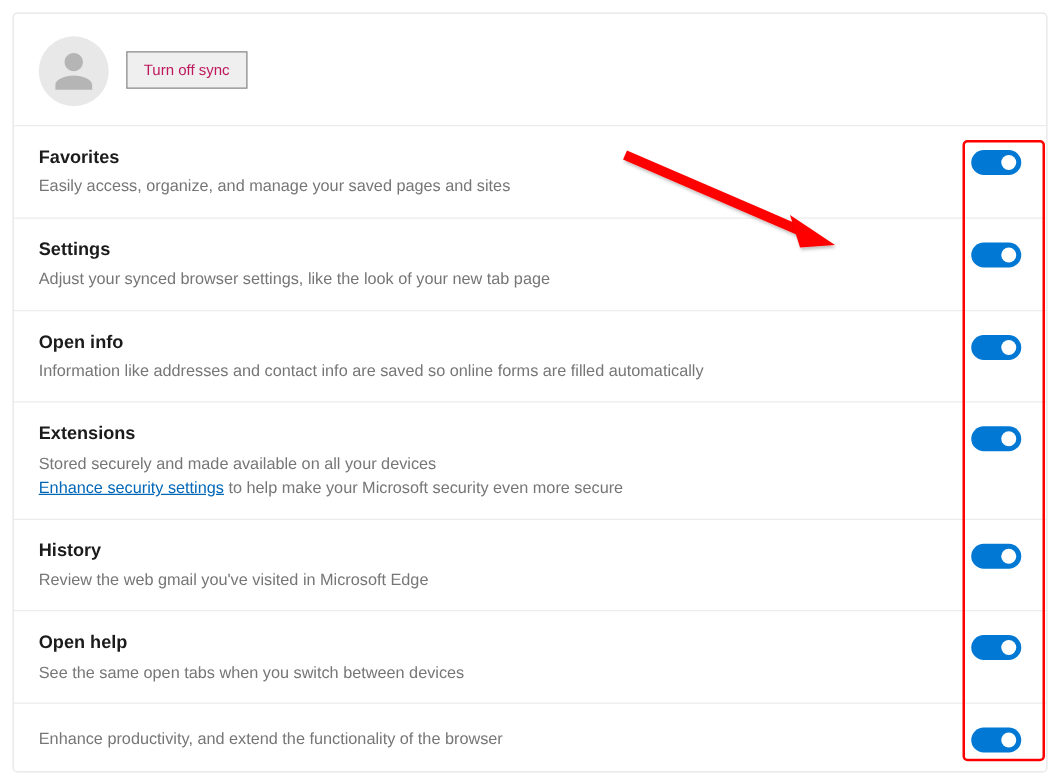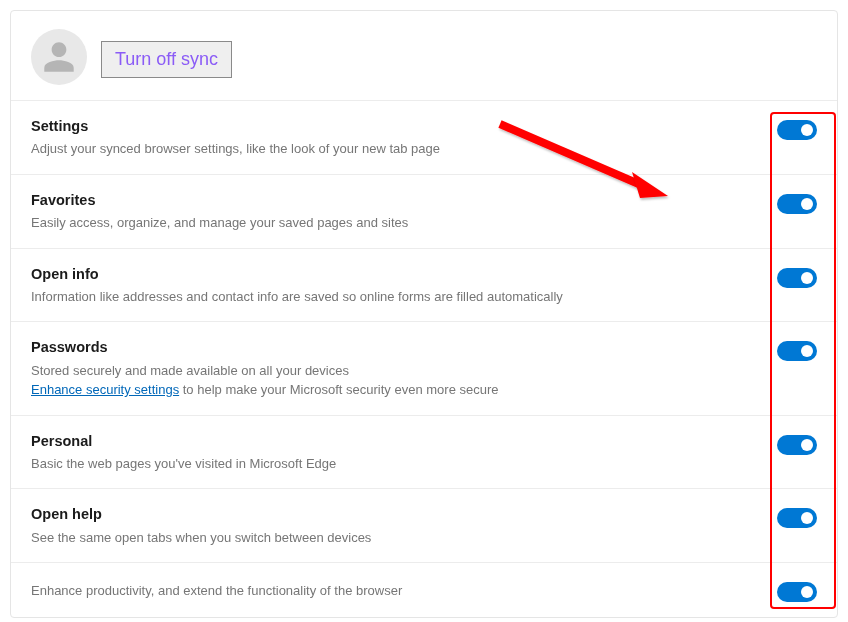--- a/index.html
+++ b/index.html
@@ -82,22 +82,22 @@
       transform: rotate(45deg);
       margin-top: -2px;
     }
     .sync-status-text {
       font-size: 13px;
       color: #107c10;
     }
     .turn-off-btn {
       border: 1px solid #8a8a8a;
       background: #efefef;
-      color: #8b5cf6;
-      font-size: 18px;
+      color: #be185d;
+      font-size: 12px;
       padding: 7px 13px;
       cursor: pointer;
       font-family: inherit;
       margin-top: 12px;
     }
     .setting-row {
       border-top: 1px solid #ececec;
       padding: 15px 20px 15px 20px;
       display: flex;
       align-items: flex-start;
@@ -170,57 +170,57 @@
     <div class="avatar">
       <svg viewBox="0 0 24 24">
         <path d="M12 12c2.7 0 4.9-2.2 4.9-4.9S14.7 2.2 12 2.2 7.1 4.4 7.1 7.1 9.3 12 12 12zm0 2.2c-3.3 0-9.8 1.6-9.8 4.9v2.7h19.6v-2.7c0-3.3-6.5-4.9-9.8-4.9z"></path>
       </svg>
     </div>
     <button class="turn-off-btn">Turn off sync</button>
   </div>
 
   <div class="setting-row">
     <div class="setting-text">
+      <div class="setting-title">Favorites</div>
+      <div class="setting-desc">Easily access, organize, and manage your saved pages and sites</div>
+    </div>
+    <div class="toggle"></div>
+  </div>
+
+  <div class="setting-row">
+    <div class="setting-text">
       <div class="setting-title">Settings</div>
       <div class="setting-desc">Adjust your synced browser settings, like the look of your new tab page</div>
     </div>
     <div class="toggle"></div>
   </div>
 
   <div class="setting-row">
     <div class="setting-text">
-      <div class="setting-title">Favorites</div>
-      <div class="setting-desc">Easily access, organize, and manage your saved pages and sites</div>
-    </div>
-    <div class="toggle"></div>
-  </div>
-
-  <div class="setting-row">
-    <div class="setting-text">
       <div class="setting-title">Open info</div>
       <div class="setting-desc">Information like addresses and contact info are saved so online forms are filled automatically</div>
     </div>
     <div class="toggle"></div>
   </div>
 
   <div class="setting-row">
     <div class="setting-text">
-      <div class="setting-title">Passwords</div>
+      <div class="setting-title">Extensions</div>
       <div class="setting-desc">
         <span>Stored securely and made available on all your devices</span><br>
         <a class="link" href="#">Enhance security settings</a><span> to help make your Microsoft security even more secure</span>
       </div>
     </div>
     <div class="toggle"></div>
   </div>
 
   <div class="setting-row">
     <div class="setting-text">
-      <div class="setting-title">Personal</div>
-      <div class="setting-desc">Basic the web pages you've visited in Microsoft Edge</div>
+      <div class="setting-title">History</div>
+      <div class="setting-desc">Review the web gmail you've visited in Microsoft Edge</div>
     </div>
     <div class="toggle"></div>
   </div>
 
   <div class="setting-row">
     <div class="setting-text">
       <div class="setting-title">Open help</div>
       <div class="setting-desc">See the same open tabs when you switch between devices</div>
     </div>
     <div class="toggle"></div>

